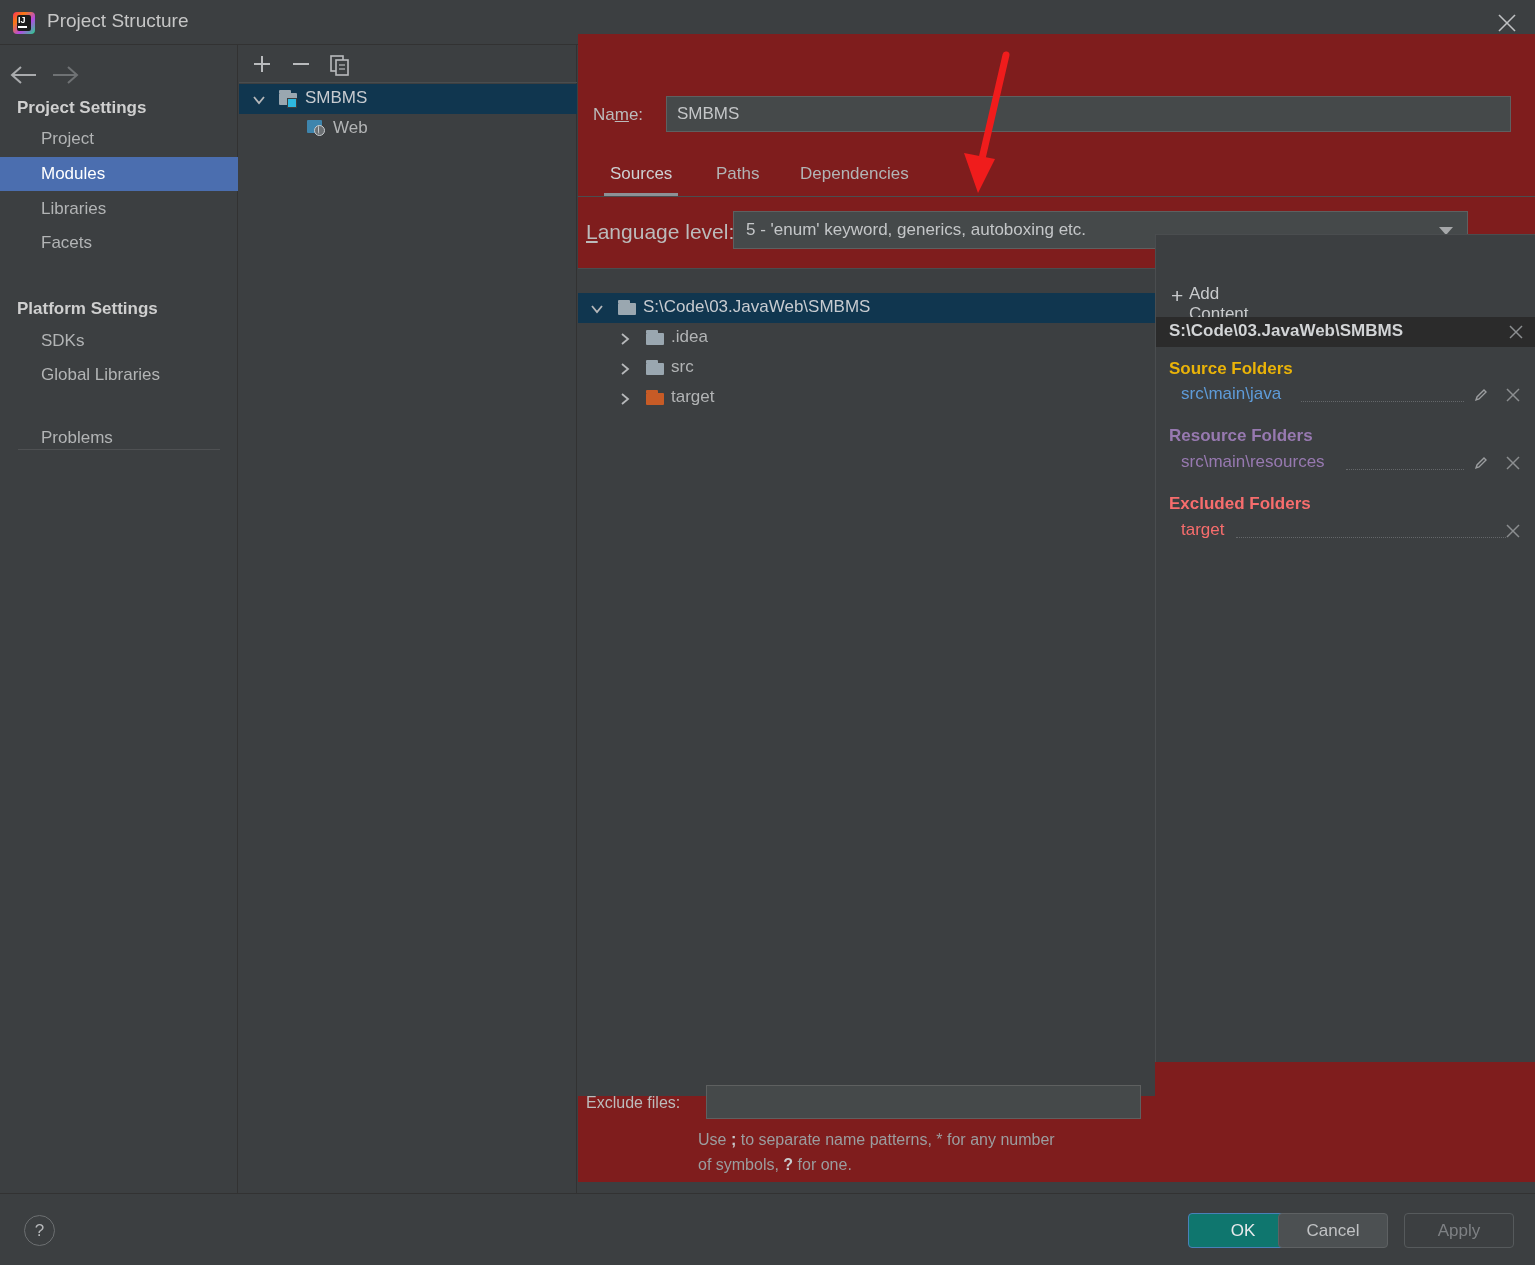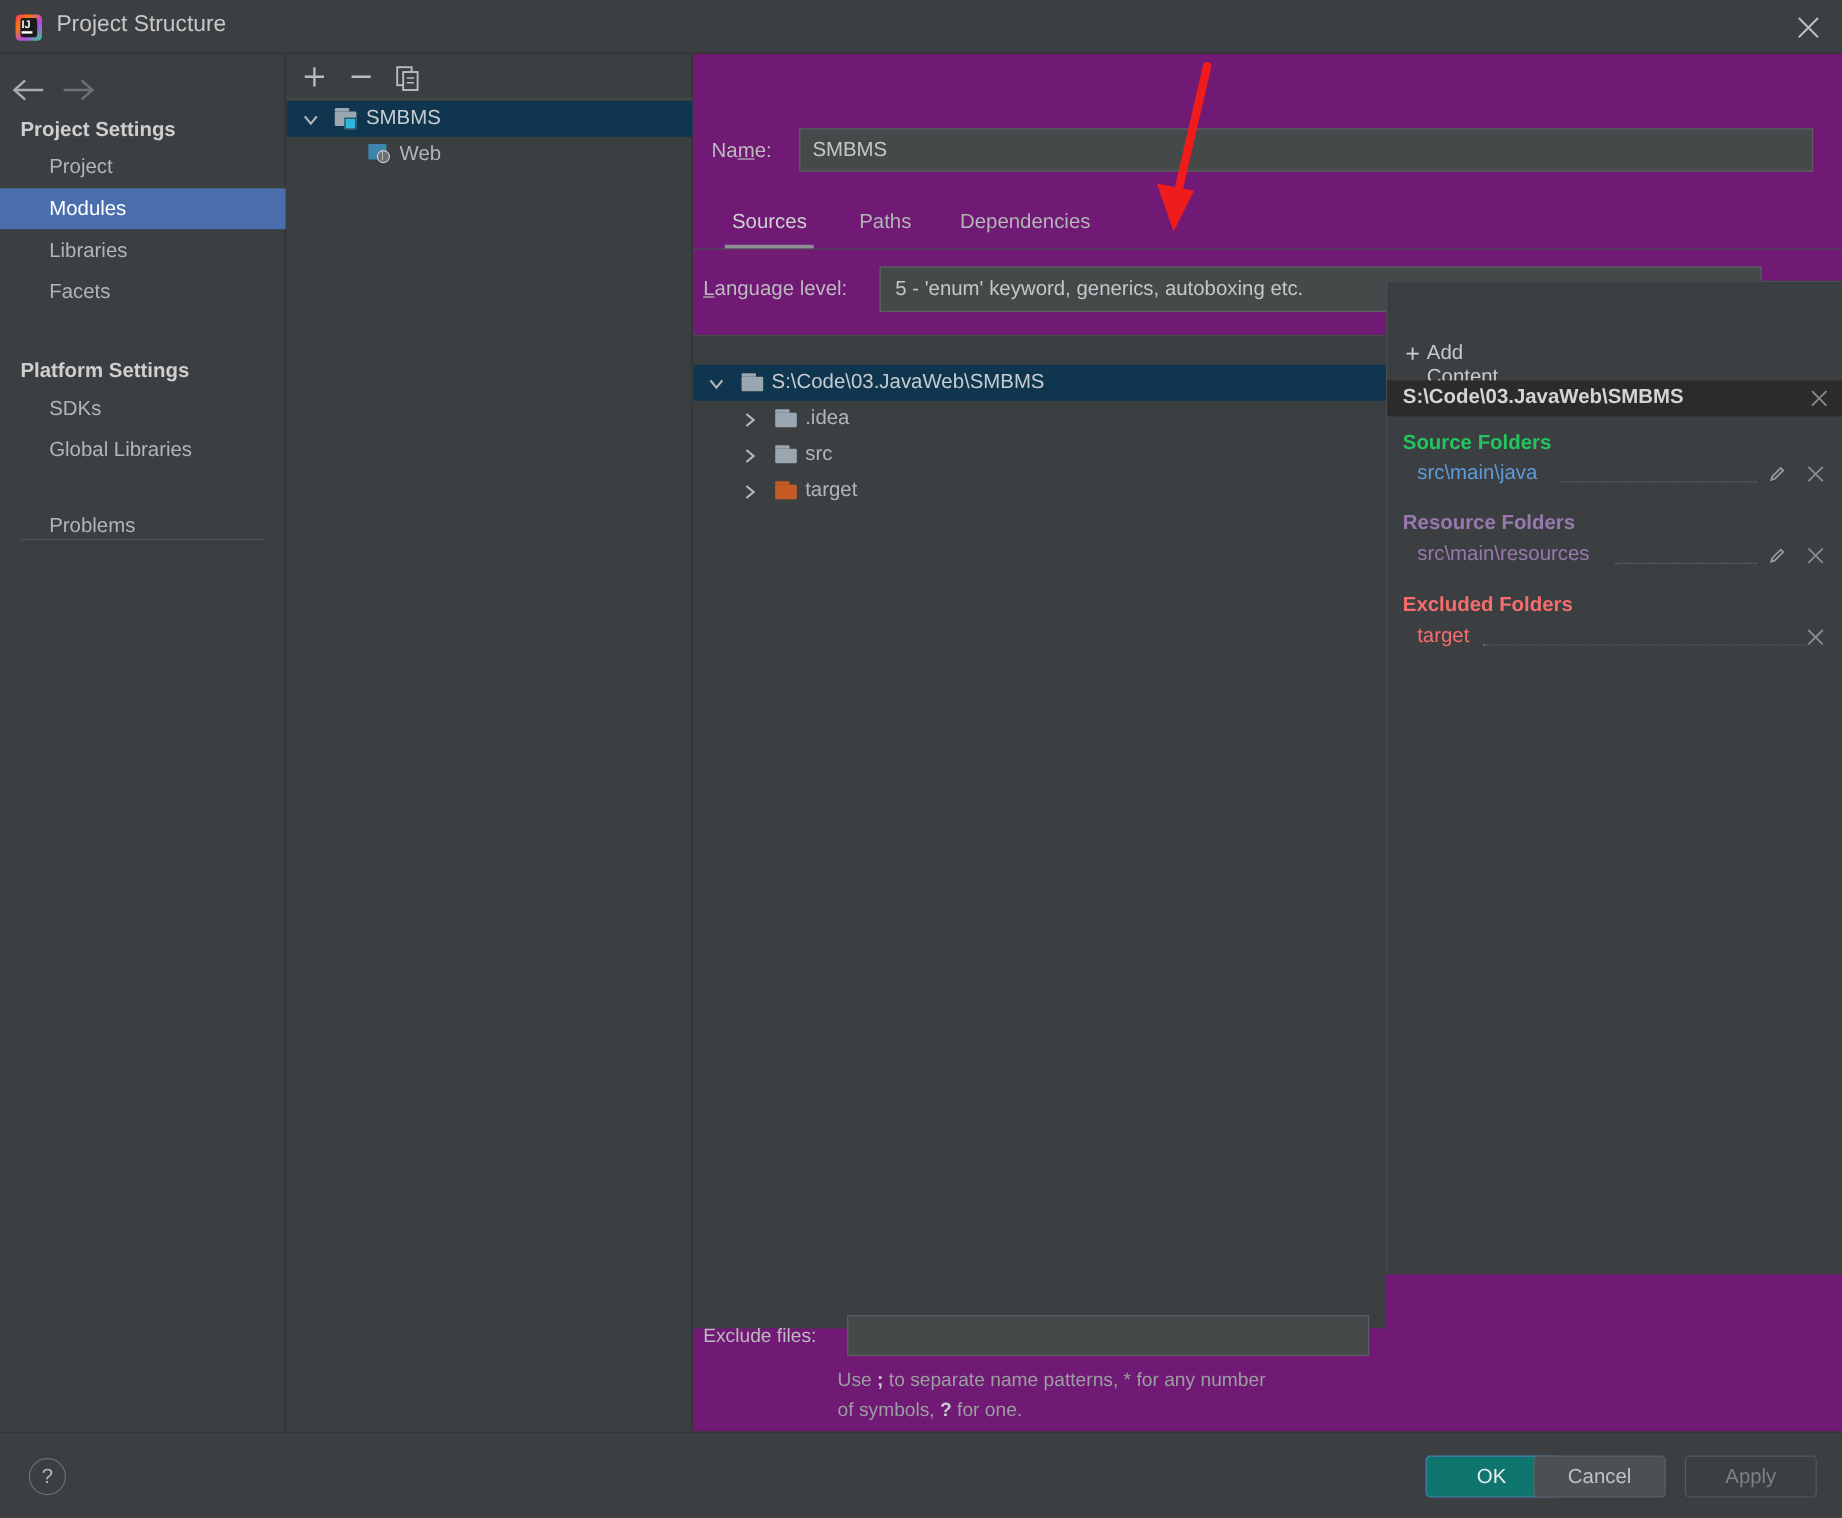--- a/index.html
+++ b/index.html
@@ -147,22 +147,22 @@
     position: absolute; left: 7px; top: 5px; width: 11px; height: 11px;
     border-radius: 50%; background: #6b6f72; border: 1.5px solid #c9cdd0;
   }
   .webicon .globe:after {
     content: ""; position: absolute; left: 3px; top: -1px; width: 2px; height: 9px;
     border-left: 1.5px solid #c9cdd0; border-radius: 50%;
   }
 
   
   .main {
-    position: absolute; left: 578px; top: 45px; width: 957px; height: 1148px;
-    background: #701a75;
+    position: absolute; left: 578px; top: 34px; width: 957px; height: 1148px;
+    background: #7f1d1d;
   }
   .name-label {
     position: absolute; left: 15px; top: 71px; font-size: 17px; color: #bbbbbb;
   }
   .name-label u { text-decoration: underline; }
   .name-input {
     position: absolute; left: 88px; top: 62px; width: 845px; height: 36px;
     background: #45494a; border: 1px solid #5e6060; color: #c4c6c8;
     font-family: "Liberation Sans", sans-serif; font-size: 17px;
     padding: 0 10px; outline: none;
@@ -172,21 +172,21 @@
     position: absolute; left: 0px; top: 123px; width: 957px; height: 40px;
     border-bottom: 1px solid #4a4d4f;
   }
   .tab {
     position: absolute; top: 0; height: 39px; line-height: 33px;
     font-size: 17px; color: #b2b4b5; padding: 0 6px;
   }
   .tab.active { color: #ced0d2; border-bottom: 3px solid #8d9196; }
 
   .ll-label {
-    position: absolute; left: 8px; top: 186px; font-size: 17px; color: #bbbbbb;
+    position: absolute; left: 8px; top: 186px; font-size: 21px; color: #bbbbbb;
   }
   .ll-combo {
     position: absolute; left: 155px; top: 177px; width: 735px; height: 38px;
     background: #45494a; border: 1px solid #5e6060;
   }
   .ll-combo .val {
     position: absolute; left: 12px; top: 8px; font-size: 17px; color: #c4c6c8;
     white-space: nowrap;
   }
   .ll-combo .arrow {
@@ -248,21 +248,21 @@
     background: #2b2b2b;
   }
   .rootheader .p {
     position: absolute; left: 13px; top: 4px; font-size: 17px; font-weight: bold; color: #d2d4d6;
   }
   .rootheader .x { position: absolute; right: 12px; top: 7px; }
 
   .grp-title {
     position: absolute; left: 13px; font-size: 17px; font-weight: bold; white-space: nowrap;
   }
-  .grp-src { color: #22c55e; }
+  .grp-src { color: #eab308; }
   .grp-res { color: #9779b0; }
   .grp-exc { color: #f76d6d; }
 
   .grp-item { position: absolute; left: 25px; width: 355px; height: 26px; }
   .grp-item .val { position: absolute; left: 0; top: 0; font-size: 17px; white-space: nowrap; }
   .val-src { color: #5e9bd8; }
   .val-res { color: #9779b0; }
   .val-exc { color: #f76d6d; }
   .grp-item .dots {
     position: absolute; top: 17px; height: 1px;

